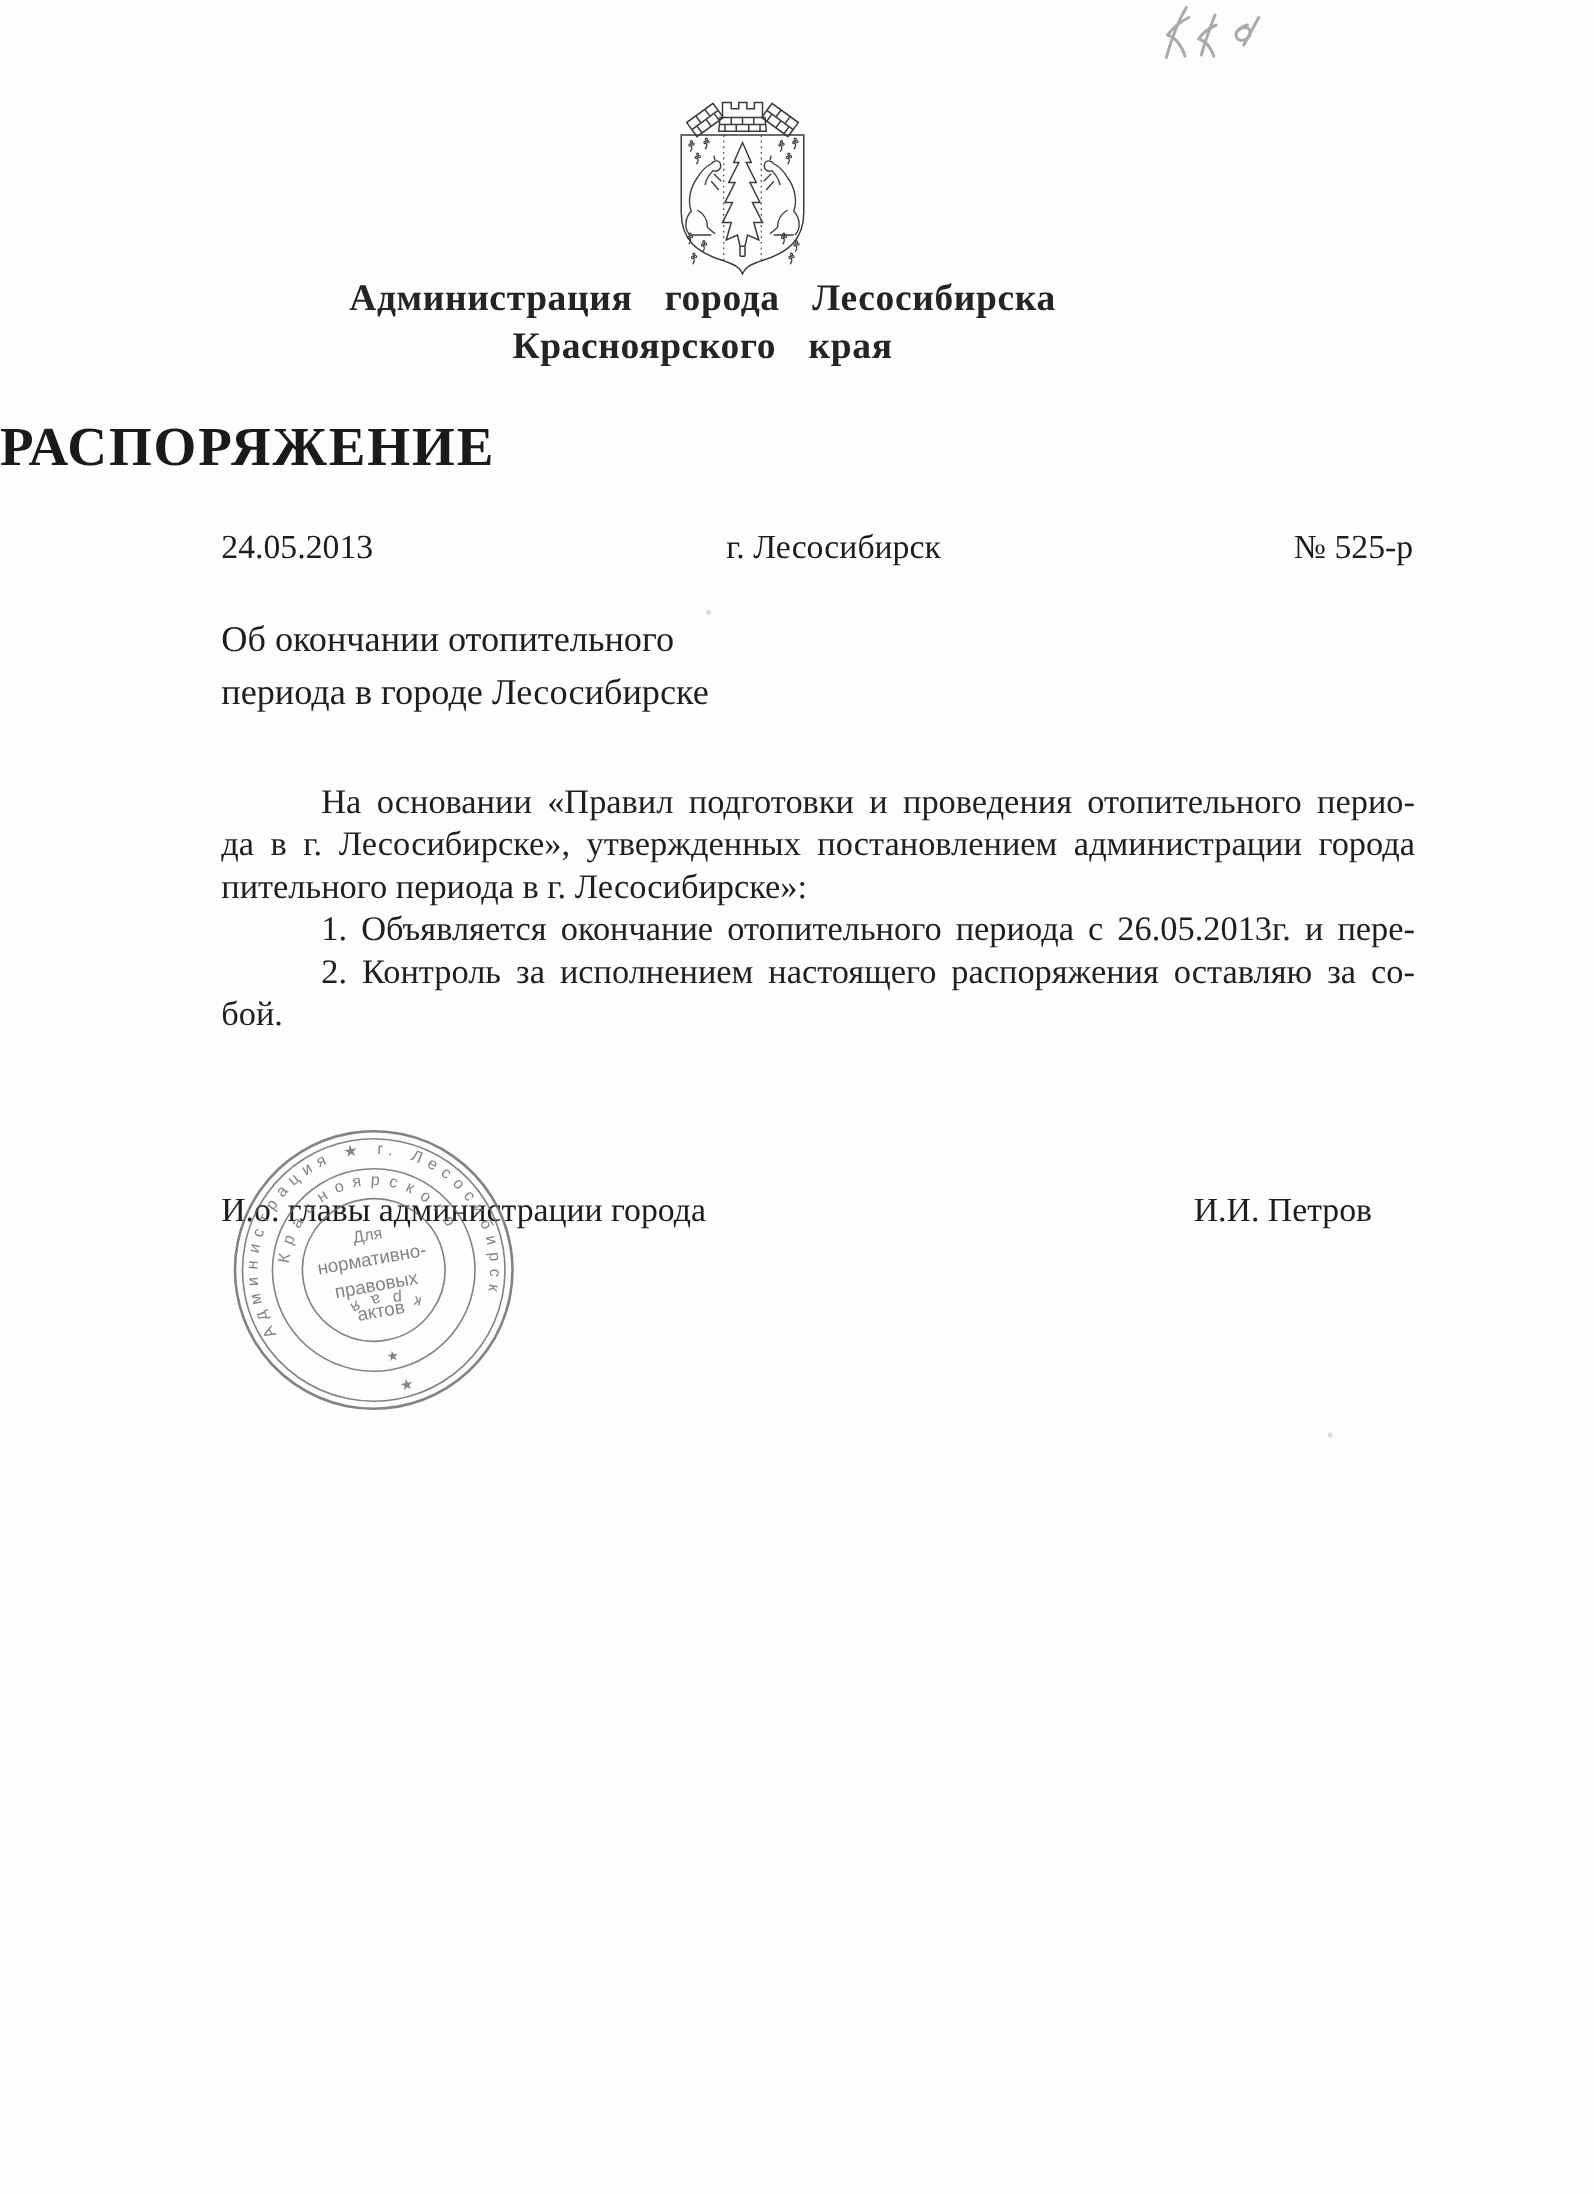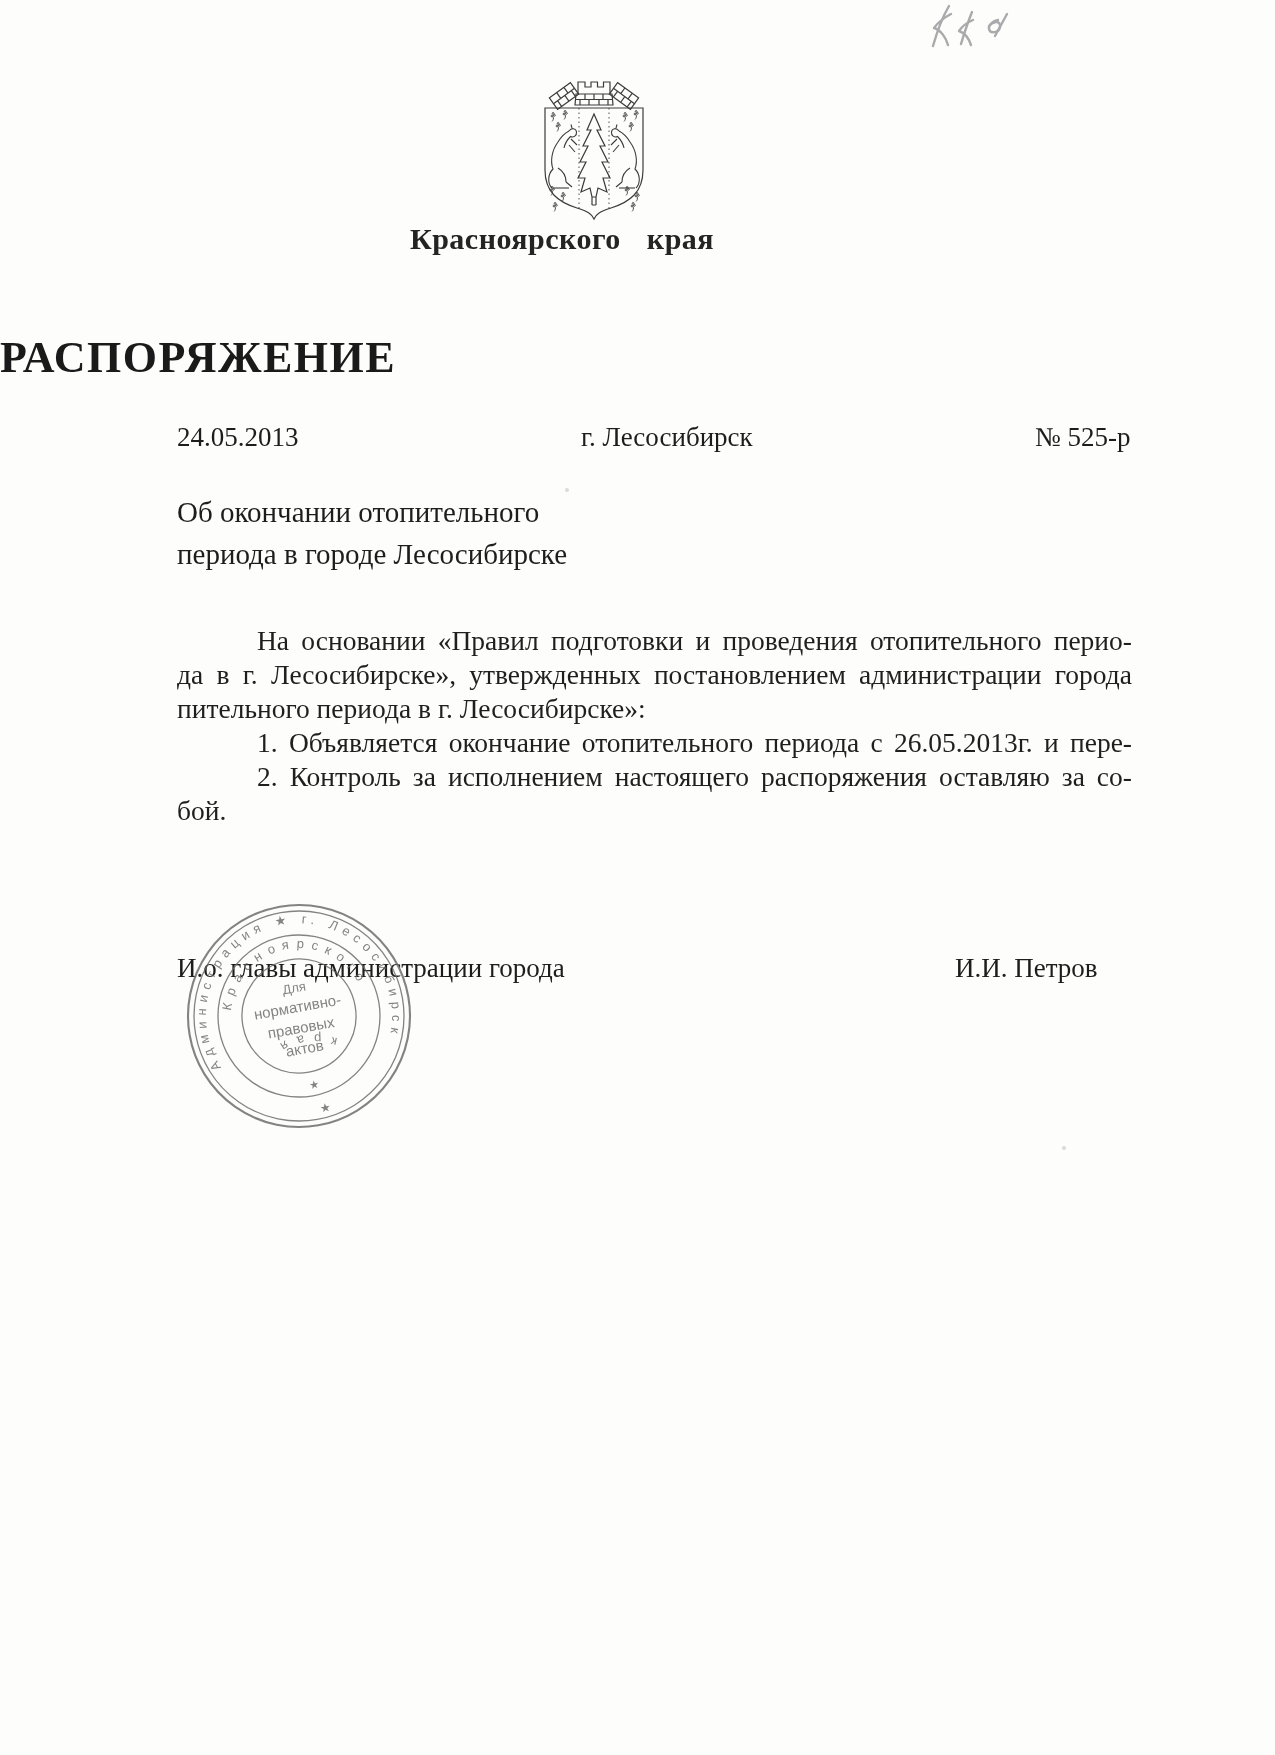--- a/index.html
+++ b/index.html
@@ -143,20 +143,21 @@
     <use href="#esp" x="86" y="46"></use>
       <use href="#esp" x="97" y="44"></use>
       <use href="#esp" x="92" y="56"></use>
     <use href="#esp" x="88" y="120"></use>
       <use href="#esp" x="98" y="126"></use>
       <use href="#esp" x="94" y="136"></use>
   </g>
 </svg>
 
 <div id="org-block" class="abs">
+  <div class="org-line">Администрация города Лесосибирска</div>
   <div class="org-line">Красноярского края</div>
 </div>
 
 <div id="doc-title" class="abs">РАСПОРЯЖЕНИЕ</div>
 
 <div id="meta-row" class="abs">
   <span id="meta-date" class="abs">24.05.2013</span>
   <span id="meta-place" class="abs">г. Лесосибирск</span>
   <span id="meta-number" class="abs">№ 525-р</span>
 </div>

